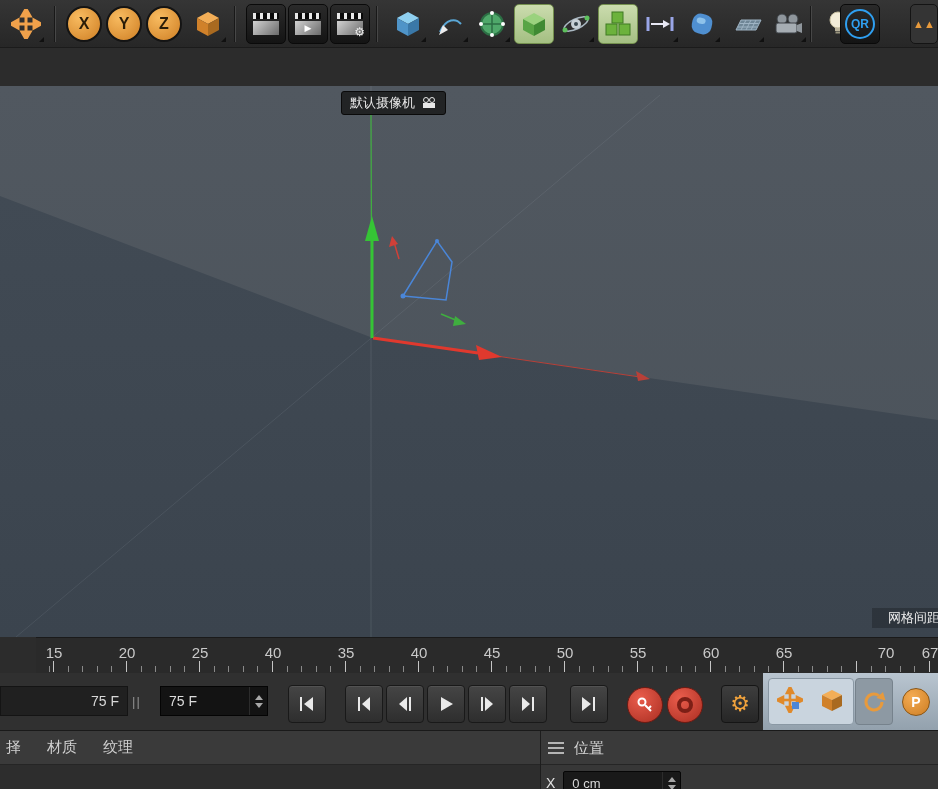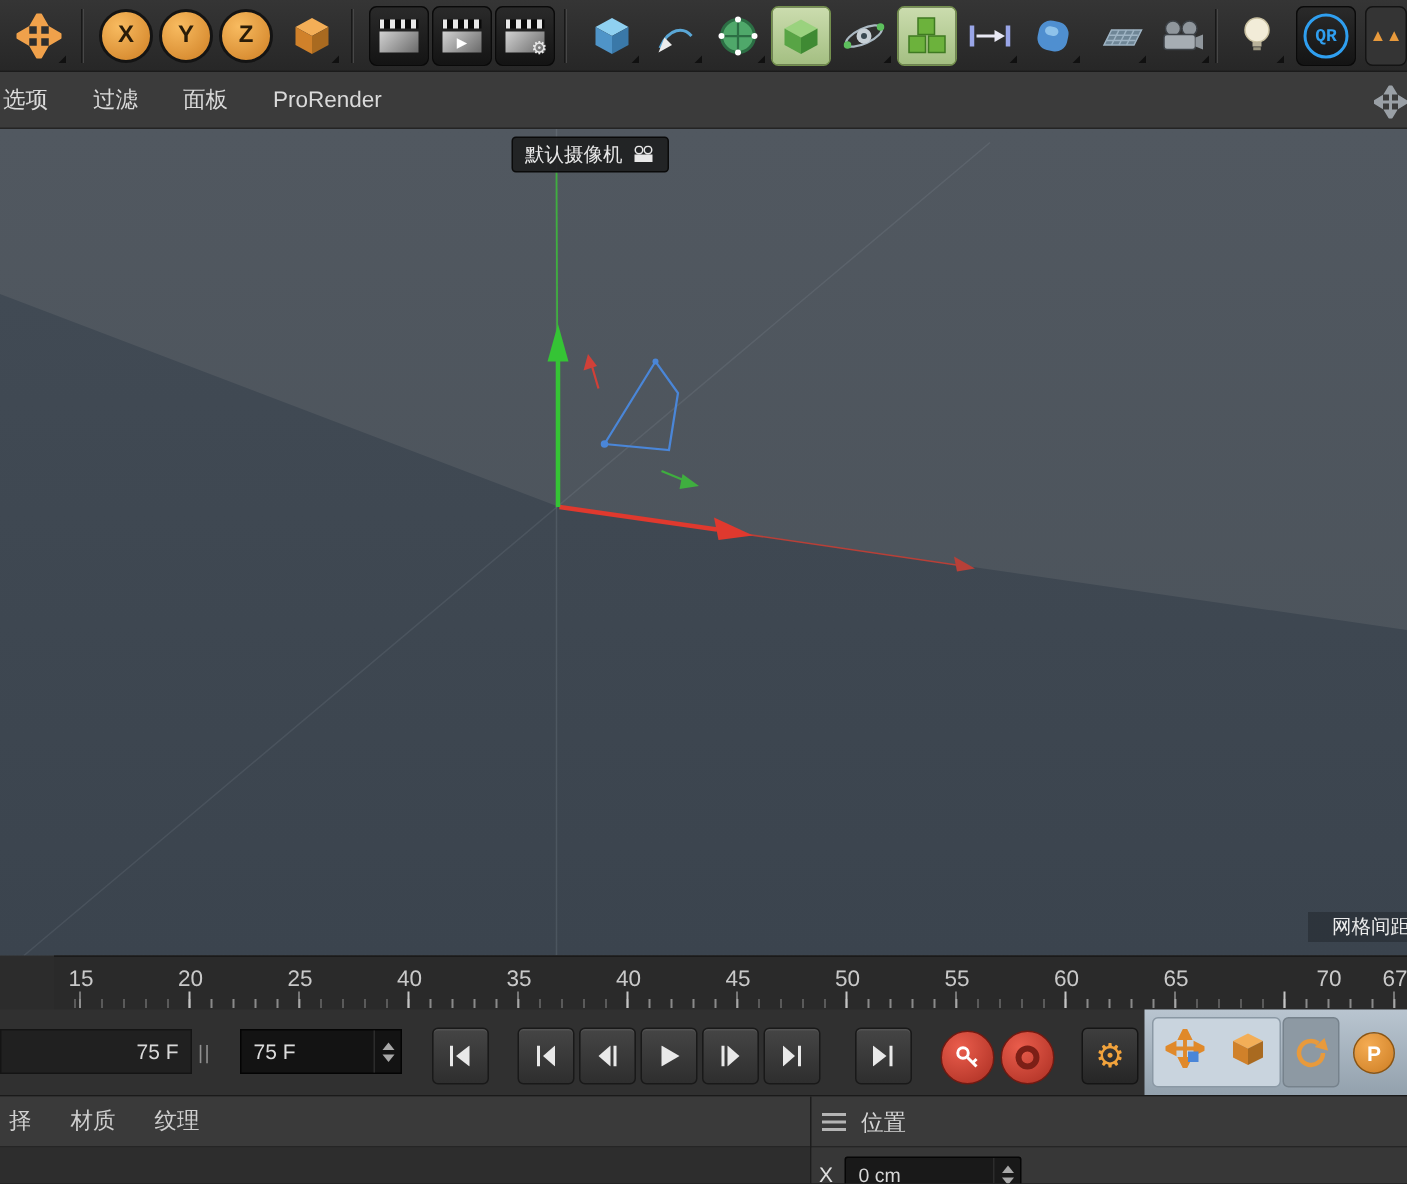--- a/index.html
+++ b/index.html
@@ -280,49 +280,31 @@
 
     <div class="tbtn" style="left:818px;">
       <svg width="24" height="28" viewBox="0 0 24 28">
         <circle cx="12" cy="10" r="8" fill="#f2ecd8" stroke="#c9c0a0"></circle>
         <rect x="9" y="18" width="6" height="3" fill="#b9b29a"></rect>
         <rect x="9.5" y="21.5" width="5" height="2" fill="#9a957f"></rect>
       </svg>
       <span class="corner"></span>
     </div>
 
-    <div class="tbtn dark" style="left:864px;font-family:Liberation Mono, monospace;">
+    <div class="tbtn dark" style="left:840px;">
       <div class="qr-circle">
         <span>QR</span>
       </div>
     </div>
 
     <div class="axisband">
       <span>▲▲</span>
     </div>
   </div>
 
-  <div class="menubar">
-    <span class="mitem">选项</span>
-    <span class="mitem">过滤</span>
-    <span class="mitem">面板</span>
-    <span class="mitem">ProRender</span>
-    <span class="pan-icon">
-      <svg width="22" height="22" viewBox="0 0 22 22">
-        <g stroke="#9aa0a6" stroke-width="2" fill="#9aa0a6">
-          <line x1="11" y1="4" x2="11" y2="18"></line>
-            <line x1="4" y1="11" x2="18" y2="11"></line>
-          <polygon points="11,0 8,5 14,5"></polygon>
-            <polygon points="11,22 8,17 14,17"></polygon>
-          <polygon points="0,11 5,8 5,14"></polygon>
-            <polygon points="22,11 17,8 17,14"></polygon>
-        </g>
-      </svg>
-    </span>
-  </div>
 
   <div class="viewport">
     <svg width="938" height="551" viewBox="0 0 938 551">
       <defs>
         <linearGradient id="wall" x1="0" y1="0" x2="0" y2="1">
           <stop offset="0" stop-color="#515860"></stop>
             <stop offset="1" stop-color="#4a525a"></stop>
         </linearGradient>
         <linearGradient id="floor" x1="0" y1="0" x2="0" y2="1">
           <stop offset="0" stop-color="#414a54"></stop>

